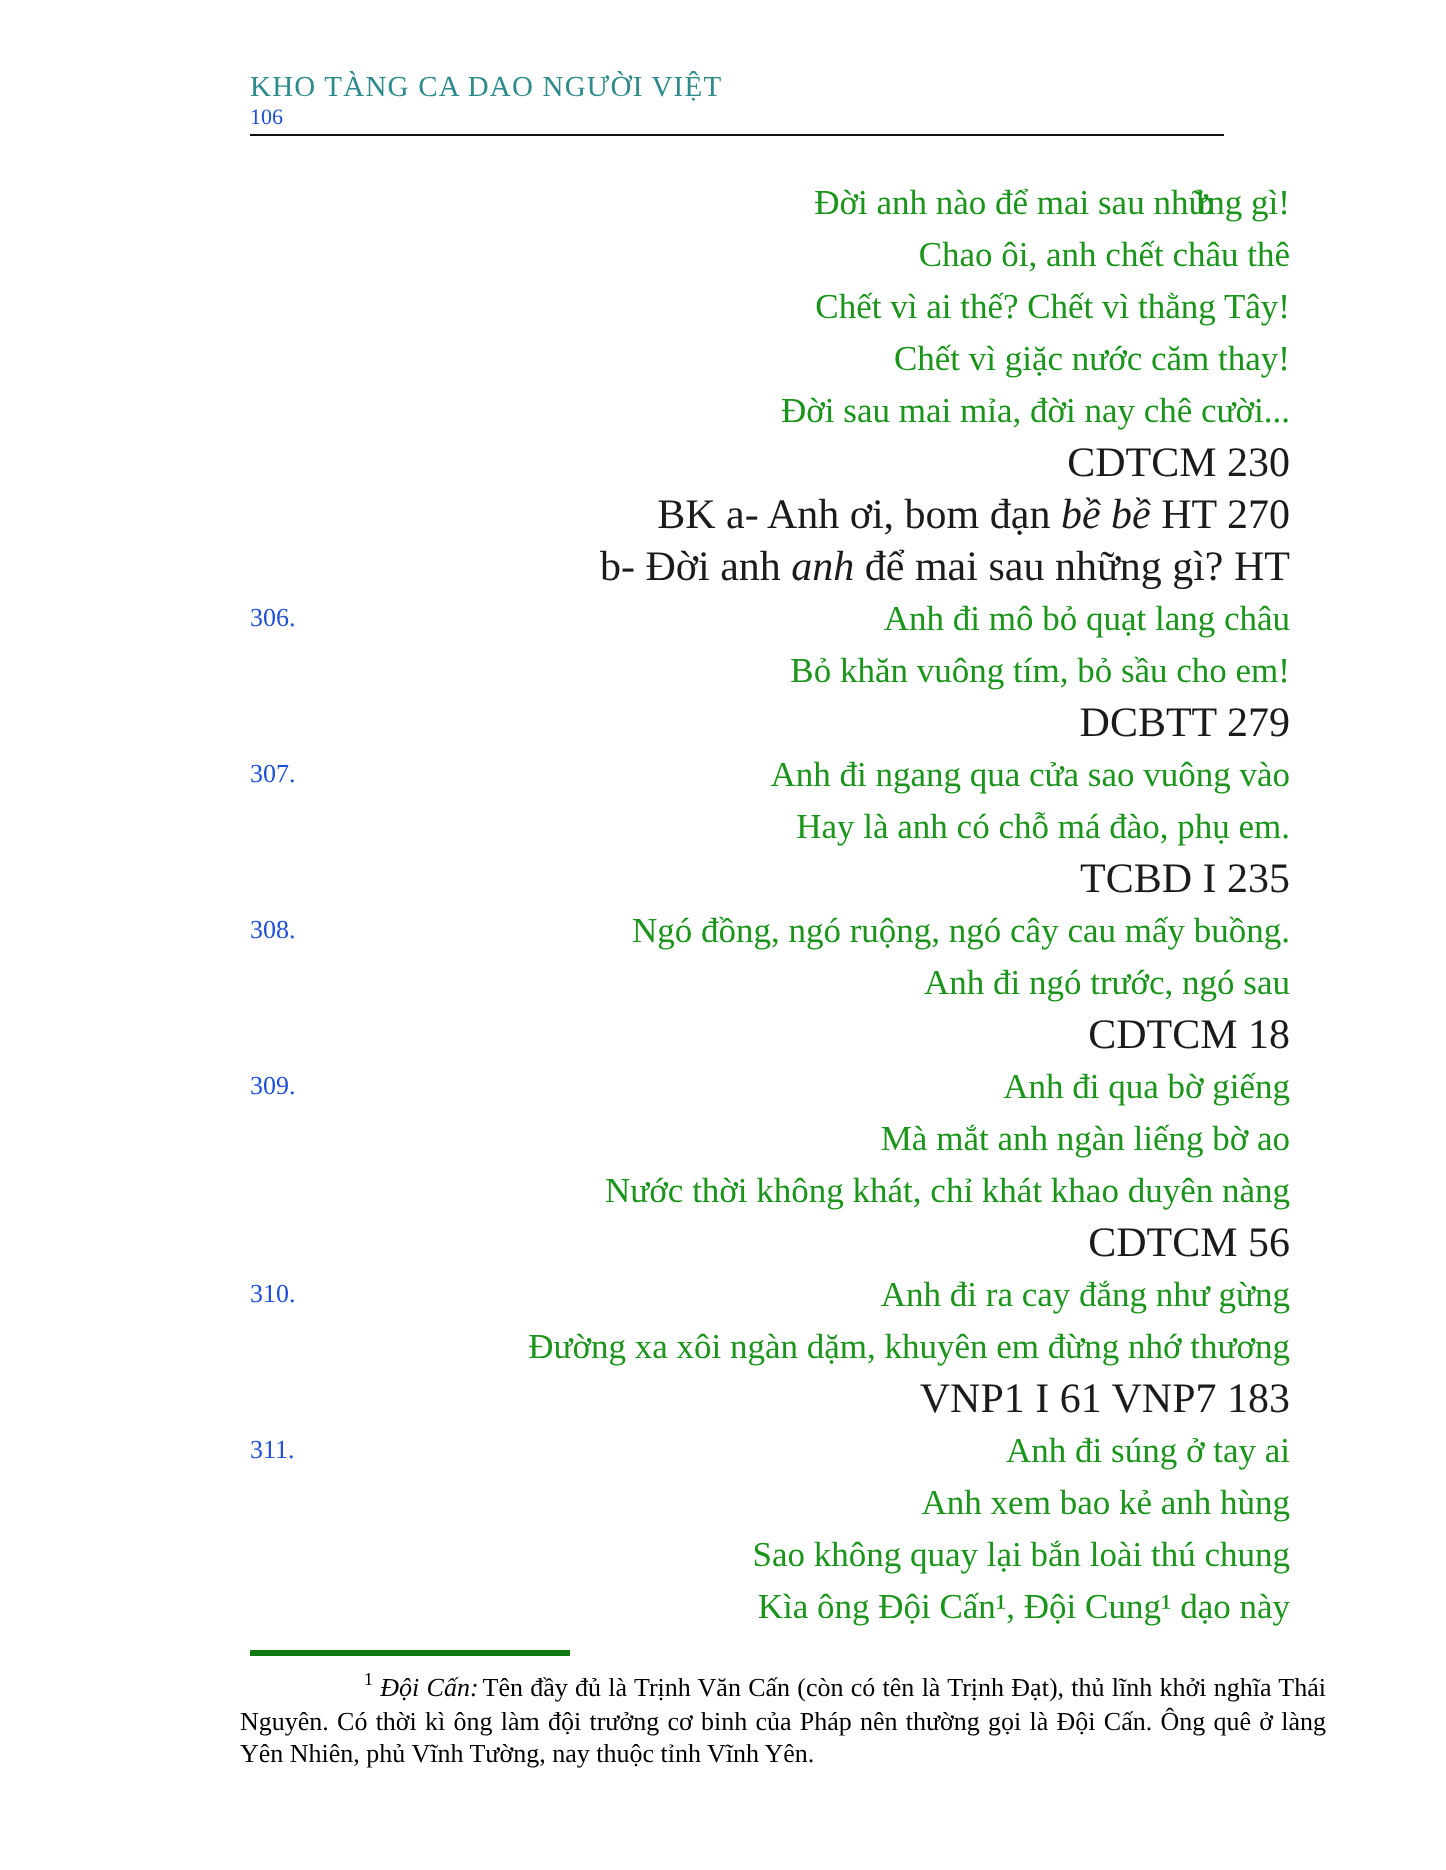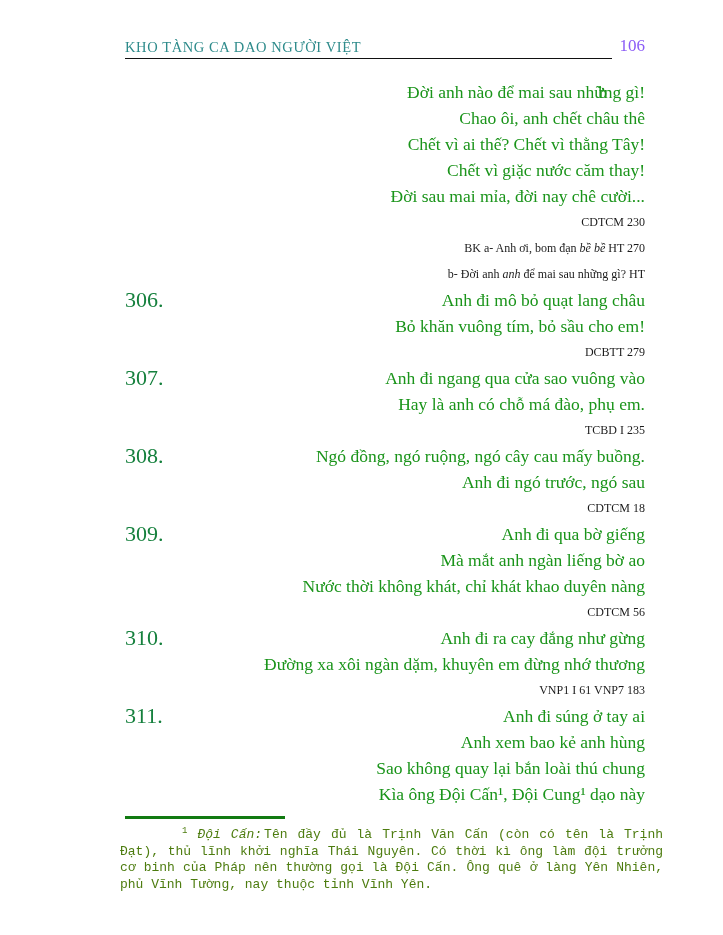--- a/index.html
+++ b/index.html
@@ -16,31 +16,32 @@
     position: relative;
   }
   
   .page-header {
     position: relative;
     padding: 36px 78px 0 125px;
   }
   .header-row {
     display: flex;
     justify-content: space-between;
-    align-items: flex-end;
+    align-items: flex-start;
+    flex-direction: column;
   }
   .book-title {
     color: #2e8b8b;
     font-size: 14.5px;
     letter-spacing: 0.6px;
     font-weight: normal;
   }
   .page-number {
-    color: #8b5cf6;
-    font-size: 17px;
+    color: #1d4ed8;
+    font-size: 11px;
     font-family: Liberation Serif, serif;
   }
   .header-rule {
     margin-top: 2px;
     width: 487px;
     border: 0;
     border-top: 1.6px solid #111;
     margin-left: 0;
   }
   
@@ -49,21 +50,21 @@
     padding: 12px 78px 0 125px;
   }
   .verse {
     color: #1a941a;
     font-size: 17.5px;
     line-height: 26px;
     white-space: nowrap;
   }
   .citation, .variant {
     color: #1b1b1b;
-    font-size: 12px;
+    font-size: 21px;
     line-height: 26px;
     white-space: nowrap;
   }
   .continuation-block {
     position: relative;
   }
   .continuation-block .body-col,
   .entry .body-col {
     margin-left: 52px;
     text-align: right;
@@ -82,40 +83,39 @@
     font-size: 17.5px;
     line-height: 26px;
   }
   .entry {
     position: relative;
   }
   .entry-number {
     position: absolute;
     left: 0;
     top: 0;
-    color: #15803d;
-    font-size: 22px;
+    color: #1d4ed8;
+    font-size: 13px;
     line-height: 26px;
   }
   
   .footnote-divider {
     margin: 9px 0 8px 125px;
     width: 160px;
     height: 3px;
     background: #117a11;
     border: 0;
   }
   .footnote {
     margin: 0 60px 0 120px;
     font-size: 13px;
     line-height: 16.5px;
     text-align: justify;
     text-indent: 62px;
-    color: #4d7c0f;
-    font-family: Liberation Mono, monospace;
+    color: #000000;
   }
   .footnote sup {
     font-size: 9px;
     line-height: 0;
   }
   .footnote i {
     padding-right: 2px;
   }
 </style>
 </head>

